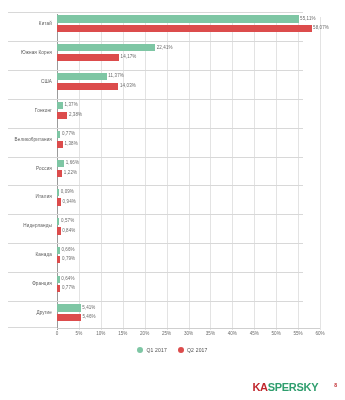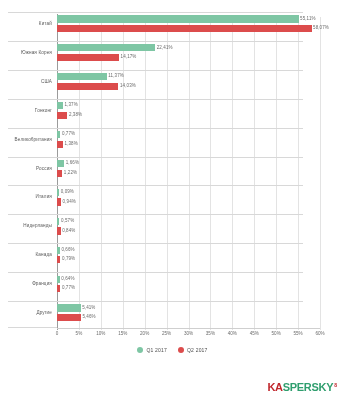--- a/index.html
+++ b/index.html
@@ -152,21 +152,21 @@
     letter-spacing: 0.2px;
   }
 
   
   #logo {
     position: absolute;
     right: 8px;
     bottom: 7px;
     display: flex;
     align-items: flex-start;
-    gap: 1px;
+    gap: 16px;
   }
   #logo .wordmark {
     font-family: "Liberation Sans", sans-serif;
     font-size: 11px;
     font-weight: bold;
     color: #2f9e6e;
     letter-spacing: -0.3px;
     line-height: 11px;
   }
   #logo .wordmark .k-red { color: #c0272d; }

